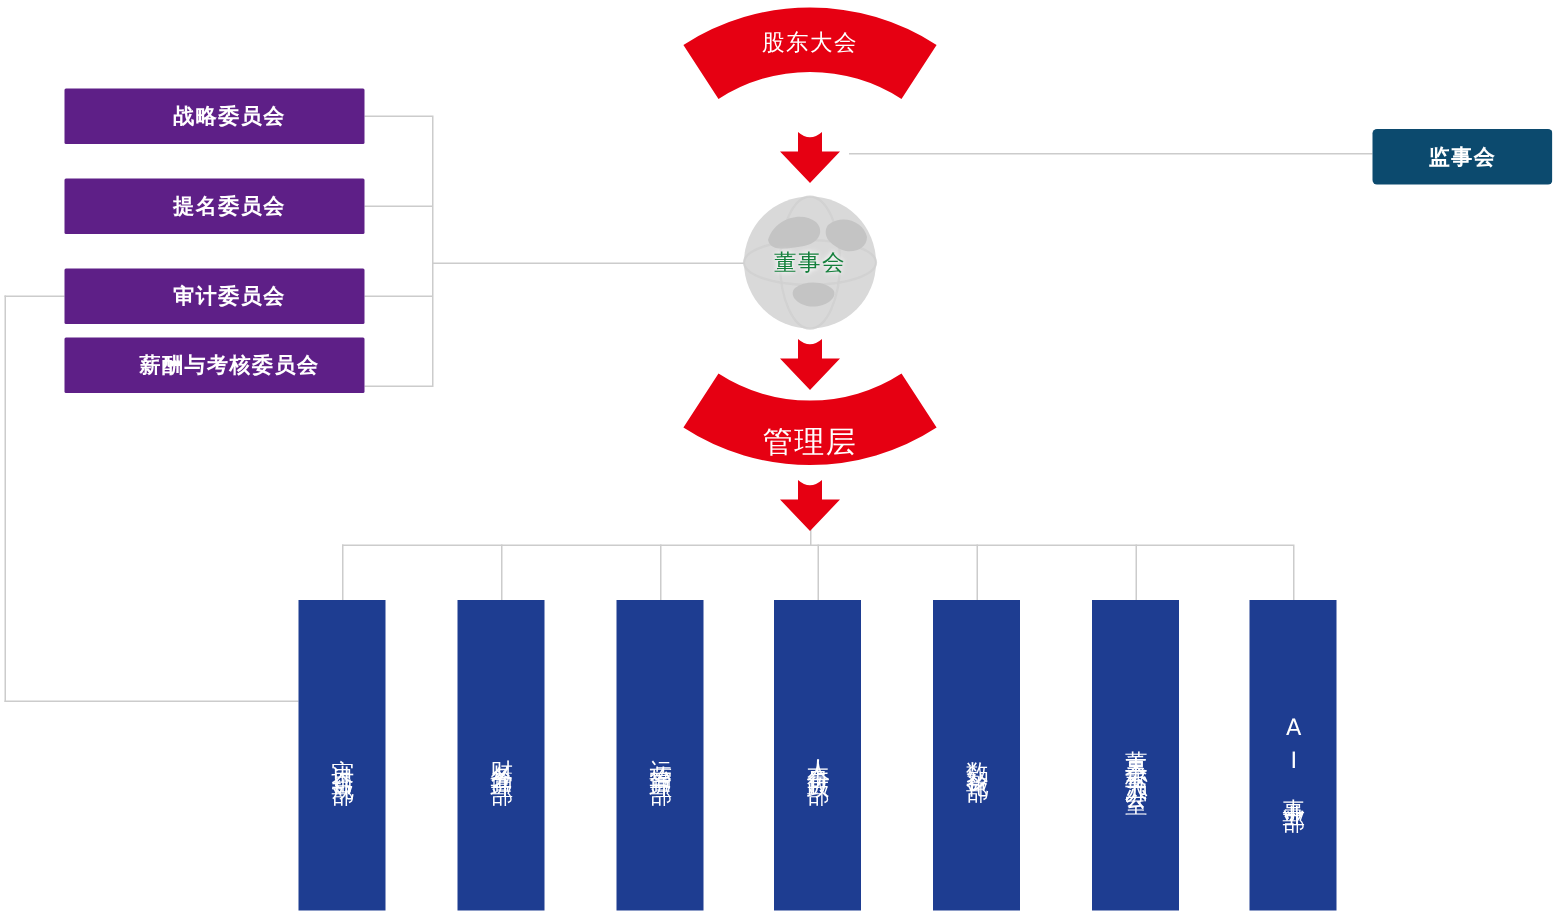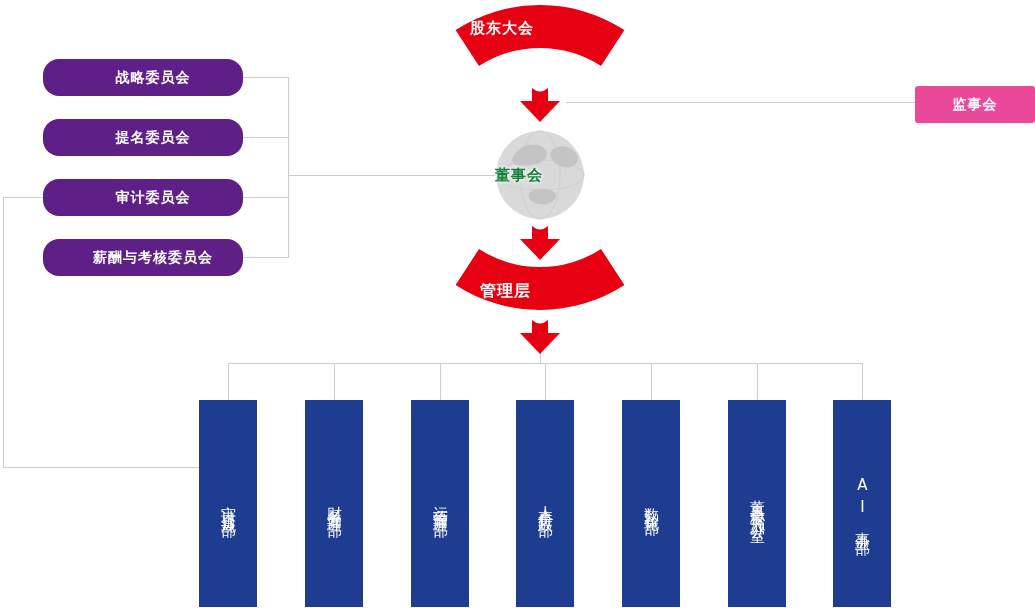--- a/index.html
+++ b/index.html
@@ -20,47 +20,48 @@
 
   .svg-overlay {
     position: absolute;
     left: 0; top: 0;
     width: 1035px; height: 608px;
     pointer-events: none;
   }
 
   .float-label {
     position: absolute;
-    font-weight: bold;
+    text-align: center;
+    font-weight: normal;
     color: #ffffff;
     letter-spacing: 1px;
   }
   .lbl-shareholders { left: 470px; top: 19px; width: 140px; font-size: 15px; }
   .lbl-board {
     left: 495px; top: 166px; width: 90px; font-size: 15px;
     color: #15803d; text-shadow: 0 0 3px #ffffff, 0 0 5px #ffffff;
   }
-  .lbl-management { left: 480px; top: 281px; width: 120px; font-size: 16px; }
+  .lbl-management { left: 480px; top: 281px; width: 120px; font-size: 20px; }
 
   .committee {
     position: absolute;
     left: 43px;
     width: 200px; height: 37px;
     background: #5e1f87;
-    border-radius: 16px;
+    border-radius: 1px;
     color: #ffffff;
     display: flex; align-items: center; justify-content: center;
     font-size: 14px; font-weight: bold; letter-spacing: 1px; padding-left: 20px;
   }
 
   .supervisory {
     position: absolute;
     left: 915px; top: 86px;
     width: 120px; height: 37px;
-    background: #ec4899;
+    background: #0c4a6e;
     border-radius: 3px;
     color: #ffffff;
     display: flex; align-items: center; justify-content: center;
     font-size: 14px; font-weight: bold; letter-spacing: 1px;
   }
 
   .dept {
     position: absolute;
     top: 400px;
     width: 58px; height: 207px;
@@ -136,21 +137,21 @@
 
   <div class="committee" style="top:59px;">
     <span>战略委员会</span>
   </div>
   <div class="committee" style="top:179px;">
     <span>审计委员会</span>
   </div>
   <div class="committee" style="top:119px;">
     <span>提名委员会</span>
   </div>
-  <div class="committee" style="top:239px;">
+  <div class="committee" style="top:225px;">
     <span>薪酬与考核委员会</span>
   </div>
 
   <div class="dept" style="left:199px;">
     <span>审计合规部</span>
   </div>
   <div class="dept" style="left:305px;">
     <span>财务管理部</span>
   </div>
   <div class="dept" style="left:411px;">

